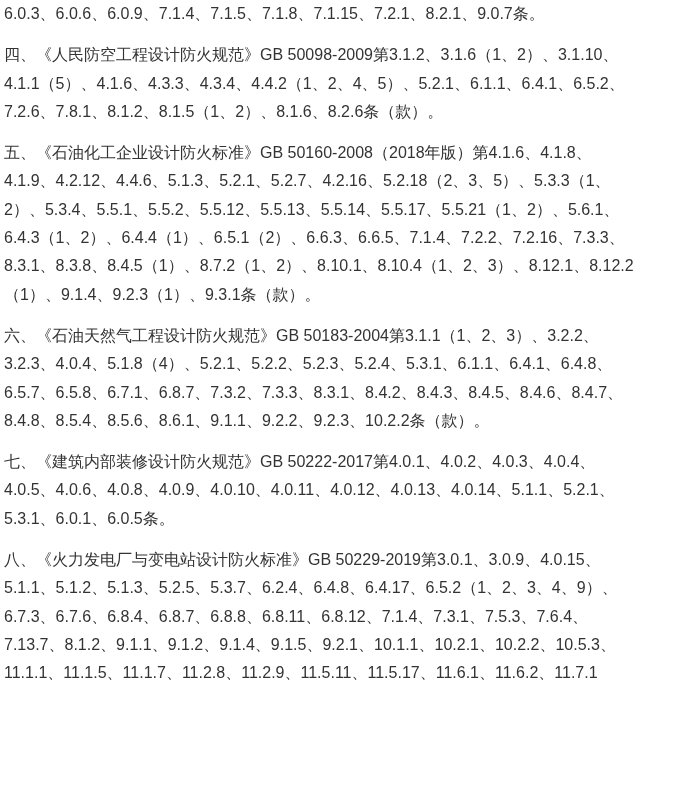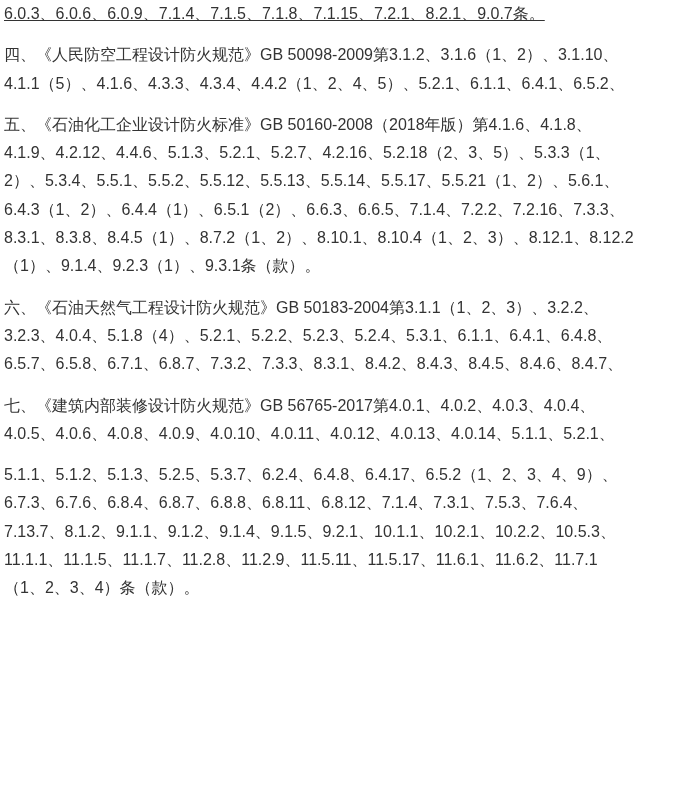--- a/index.html
+++ b/index.html
@@ -17,64 +17,66 @@
     color: #333333;
   }
   main.doc {
     padding: 0 4px 0 4px;
   }
   p.para {
     margin: 13px 0;
   }
   p.para:first-child {
     margin-top: 0;
-    text-decoration: underline;
   }
   .line {
     display: block;
     white-space: nowrap;
     text-align: left;
   }
 </style>
 </head>
 <body>
 
 <main class="doc">
 
   <p class="para">
     <span class="line">6.0.3、6.0.6、6.0.9、7.1.4、7.1.5、7.1.8、7.1.15、7.2.1、8.2.1、9.0.7条。</span>
   </p>
 
   <p class="para">
     <span class="line">四、《人民防空工程设计防火规范》GB 50098-2009第3.1.2、3.1.6（1、2）、3.1.10、</span>
     <span class="line">4.1.1（5）、4.1.6、4.3.3、4.3.4、4.4.2（1、2、4、5）、5.2.1、6.1.1、6.4.1、6.5.2、</span>
+    <span class="line">7.2.6、7.8.1、8.1.2、8.1.5（1、2）、8.1.6、8.2.6条（款）。</span>
   </p>
 
   <p class="para">
     <span class="line">五、《石油化工企业设计防火标准》GB 50160-2008（2018年版）第4.1.6、4.1.8、</span>
     <span class="line">4.1.9、4.2.12、4.4.6、5.1.3、5.2.1、5.2.7、4.2.16、5.2.18（2、3、5）、5.3.3（1、</span>
     <span class="line">2）、5.3.4、5.5.1、5.5.2、5.5.12、5.5.13、5.5.14、5.5.17、5.5.21（1、2）、5.6.1、</span>
     <span class="line">6.4.3（1、2）、6.4.4（1）、6.5.1（2）、6.6.3、6.6.5、7.1.4、7.2.2、7.2.16、7.3.3、</span>
     <span class="line">8.3.1、8.3.8、8.4.5（1）、8.7.2（1、2）、8.10.1、8.10.4（1、2、3）、8.12.1、8.12.2</span>
     <span class="line">（1）、9.1.4、9.2.3（1）、9.3.1条（款）。</span>
   </p>
 
   <p class="para">
     <span class="line">六、《石油天然气工程设计防火规范》GB 50183-2004第3.1.1（1、2、3）、3.2.2、</span>
     <span class="line">3.2.3、4.0.4、5.1.8（4）、5.2.1、5.2.2、5.2.3、5.2.4、5.3.1、6.1.1、6.4.1、6.4.8、</span>
     <span class="line">6.5.7、6.5.8、6.7.1、6.8.7、7.3.2、7.3.3、8.3.1、8.4.2、8.4.3、8.4.5、8.4.6、8.4.7、</span>
+    <span class="line">8.4.8、8.5.4、8.5.6、8.6.1、9.1.1、9.2.2、9.2.3、10.2.2条（款）。</span>
   </p>
 
   <p class="para">
-    <span class="line">七、《建筑内部装修设计防火规范》GB 56765-2017第4.0.1、4.0.2、4.0.3、4.0.4、</span>
+    <span class="line">七、《建筑内部装修设计防火规范》GB 50222-2017第4.0.1、4.0.2、4.0.3、4.0.4、</span>
     <span class="line">4.0.5、4.0.6、4.0.8、4.0.9、4.0.10、4.0.11、4.0.12、4.0.13、4.0.14、5.1.1、5.2.1、</span>
+    <span class="line">5.3.1、6.0.1、6.0.5条。</span>
   </p>
 
   <p class="para">
+    <span class="line">八、《火力发电厂与变电站设计防火标准》GB 50229-2019第3.0.1、3.0.9、4.0.15、</span>
     <span class="line">5.1.1、5.1.2、5.1.3、5.2.5、5.3.7、6.2.4、6.4.8、6.4.17、6.5.2（1、2、3、4、9）、</span>
     <span class="line">6.7.3、6.7.6、6.8.4、6.8.7、6.8.8、6.8.11、6.8.12、7.1.4、7.3.1、7.5.3、7.6.4、</span>
     <span class="line">7.13.7、8.1.2、9.1.1、9.1.2、9.1.4、9.1.5、9.2.1、10.1.1、10.2.1、10.2.2、10.5.3、</span>
     <span class="line">11.1.1、11.1.5、11.1.7、11.2.8、11.2.9、11.5.11、11.5.17、11.6.1、11.6.2、11.7.1</span>
-    <span class="line">（1、2、3、4）条（款）。</span>
   </p>
 
 
 </main>
 
 </body></html>

